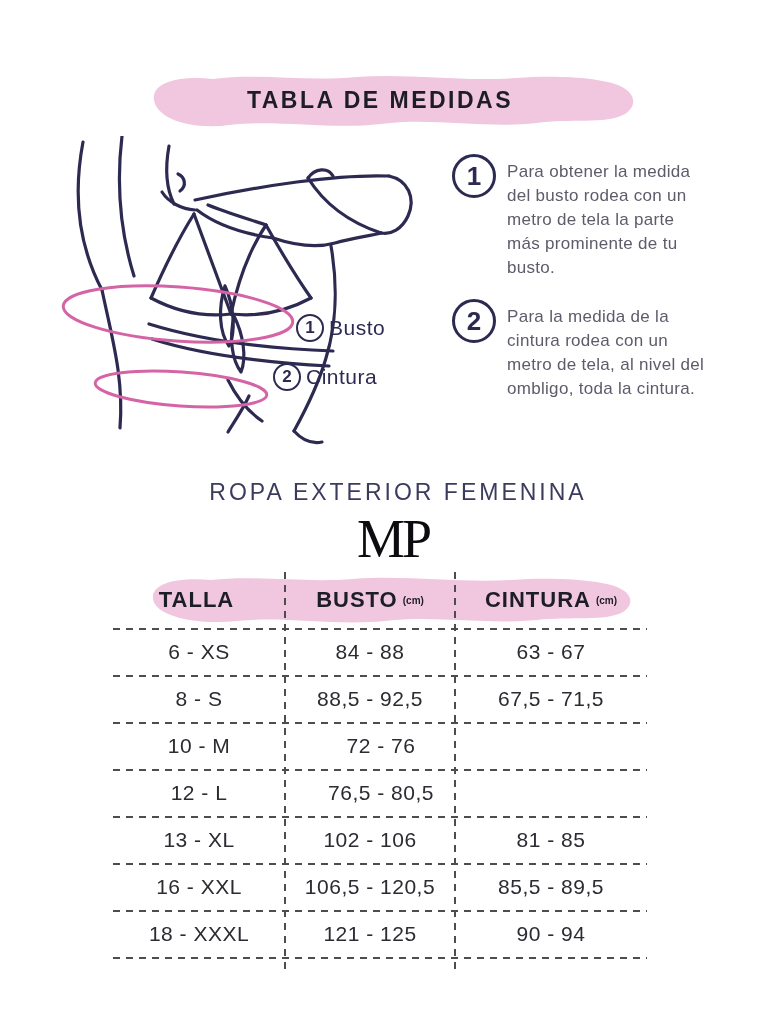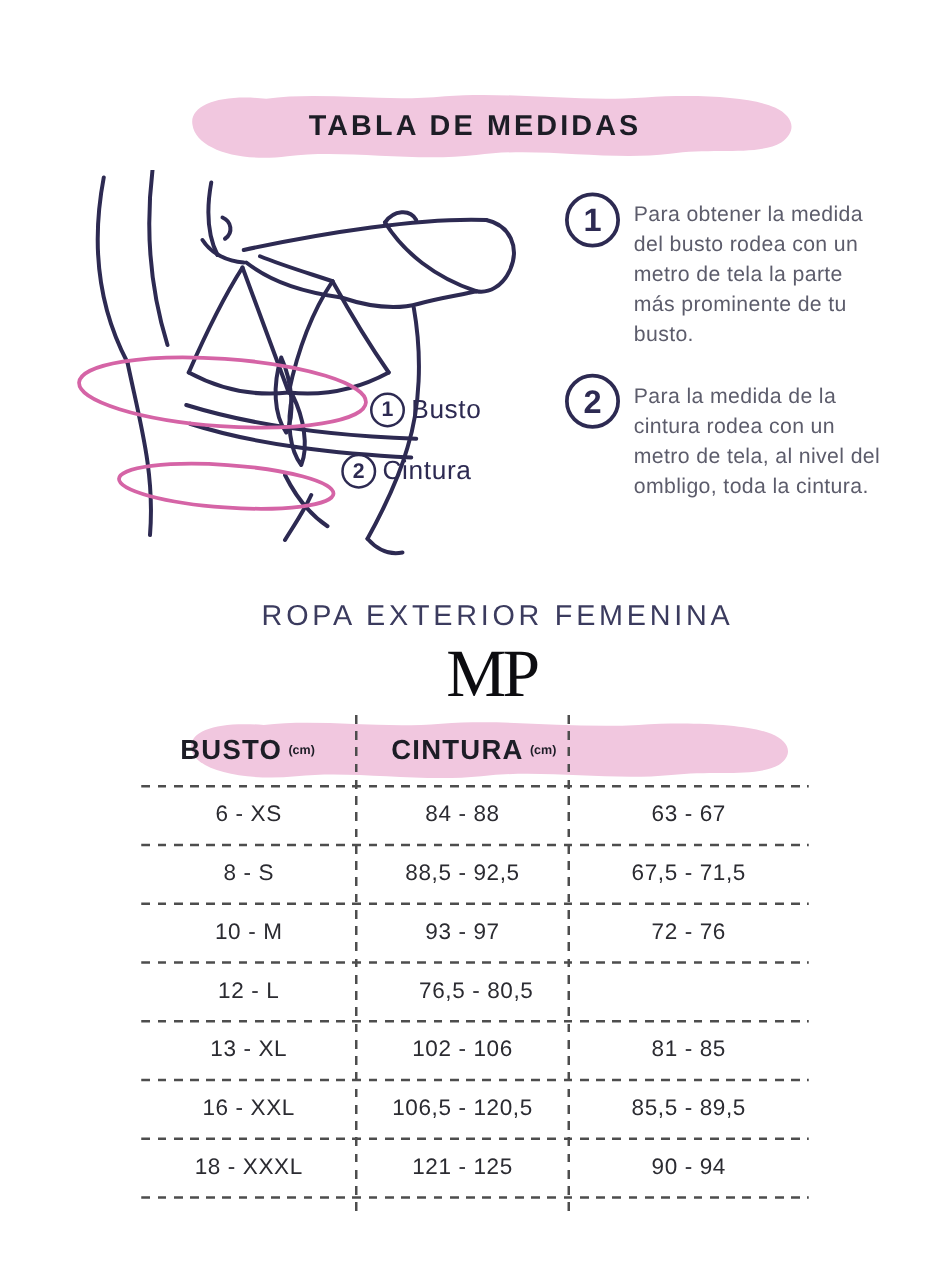--- a/index.html
+++ b/index.html
@@ -57,21 +57,21 @@
   .thead{position:absolute;left:0;top:0;width:534px;height:56px;display:flex;}
   .thead .cell{display:flex;align-items:center;justify-content:center;
     font-size:22px;font-weight:bold;color:var(--title_dark);letter-spacing:1px;}
   .thead .unit{font-size:10px;font-weight:bold;margin-left:5px;letter-spacing:0;}
   .tbody{position:absolute;left:0;top:56px;width:534px;}
   .trow{display:flex;height:47px;}
   .cell{display:flex;align-items:center;justify-content:center;}
   .col-talla{width:172px;}
   .col-busto{width:170px;}
   .col-cintura{width:192px;}
-  .trow .cell{font-size:18px;color:var(--table_text);letter-spacing:0.5px;}
+  .trow .cell{font-size:21px;color:var(--table_text);letter-spacing:0.5px;}
 
   .h-divider{position:absolute;left:0;width:534px;height:2px;
     background:repeating-linear-gradient(90deg,var(--dash_gray) 0 7px,transparent 7px 13px);}
   .v-divider{position:absolute;top:0;width:2px;height:398px;
     background:repeating-linear-gradient(180deg,var(--dash_gray) 0 7px,transparent 7px 13px);}
 </style>
 </head>
 <body>
 
 <div class="sheet">
@@ -161,20 +161,24 @@
         C 284,2 334,10 388,7
         C 432,4 476,7 494,14
         C 509,20 512,31 500,39
         C 482,49 448,43 414,47
         C 364,52 312,42 262,48
         C 212,53 160,43 114,48
         C 74,52 33,44 30,26 Z"></path>
     </svg>
 
     <div class="thead">
+      <div class="cell col-talla">
+        <span>TALLA</span>
+          <span class="unit"></span>
+      </div>
       <div class="cell col-busto">
         <span>BUSTO</span>
           <span class="unit">(cm)</span>
       </div>
       <div class="cell col-cintura">
         <span>CINTURA</span>
           <span class="unit">(cm)</span>
       </div>
     </div>
 
@@ -184,21 +188,20 @@
         <div class="cell col-busto">84 - 88</div>
         <div class="cell col-cintura">63 - 67</div>
       </div>
       <div class="trow">
         <div class="cell col-talla">8 - S</div>
         <div class="cell col-busto">88,5 - 92,5</div>
         <div class="cell col-cintura">67,5 - 71,5</div>
       </div>
       <div class="trow">
         <div class="cell col-talla">10 - M</div>
-        <div class="cell col-busto">93 - 97</div>
         <div class="cell col-cintura">72 - 76</div>
       </div>
       <div class="trow">
         <div class="cell col-talla">12 - L</div>
         <div class="cell col-cintura">76,5 - 80,5</div>
       </div>
       <div class="trow">
         <div class="cell col-talla">13 - XL</div>
         <div class="cell col-busto">102 - 106</div>
         <div class="cell col-cintura">81 - 85</div>

